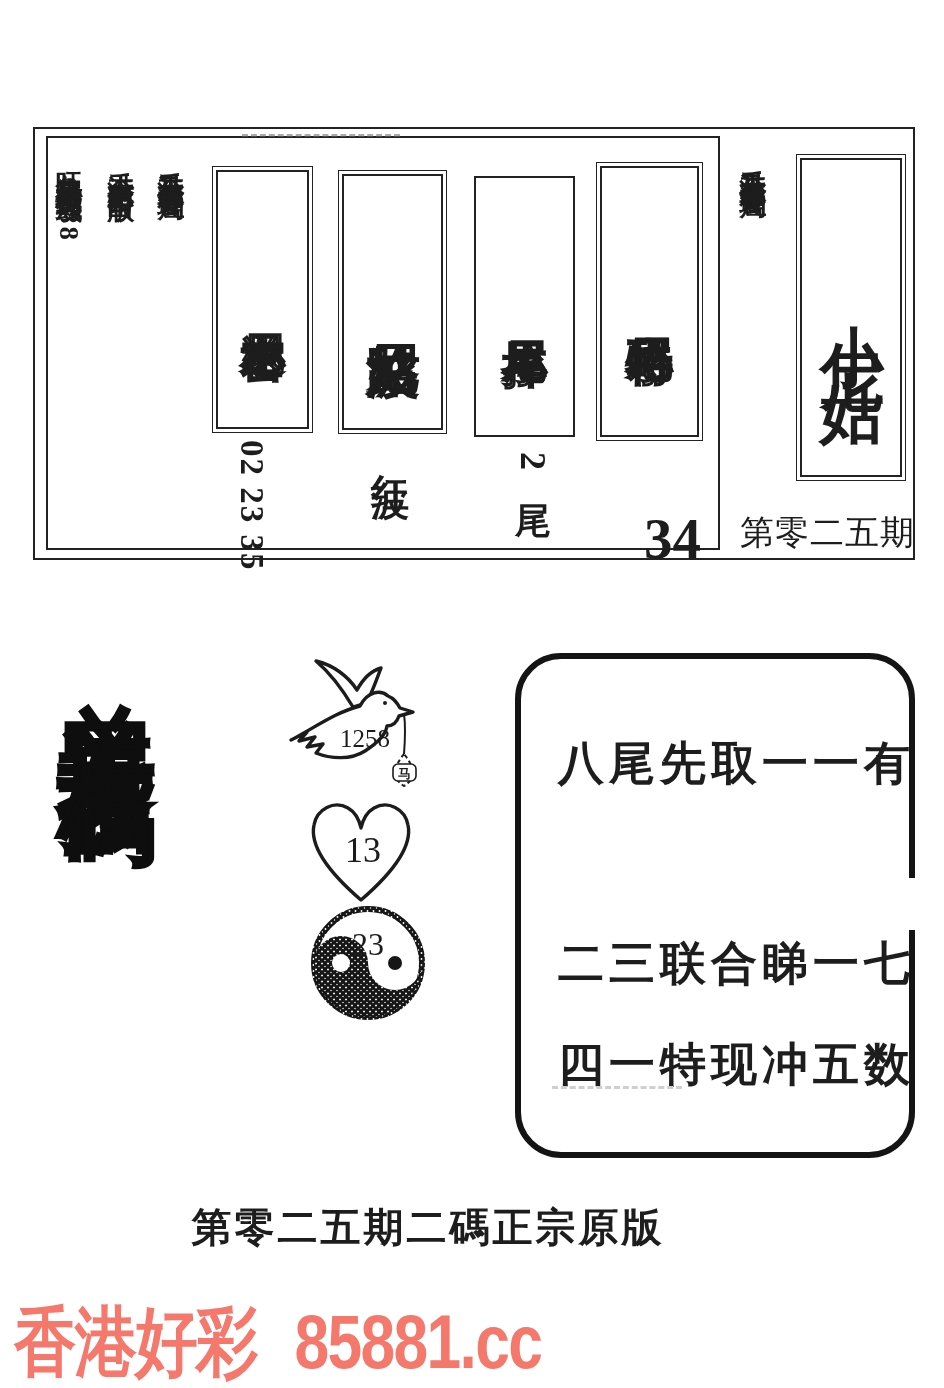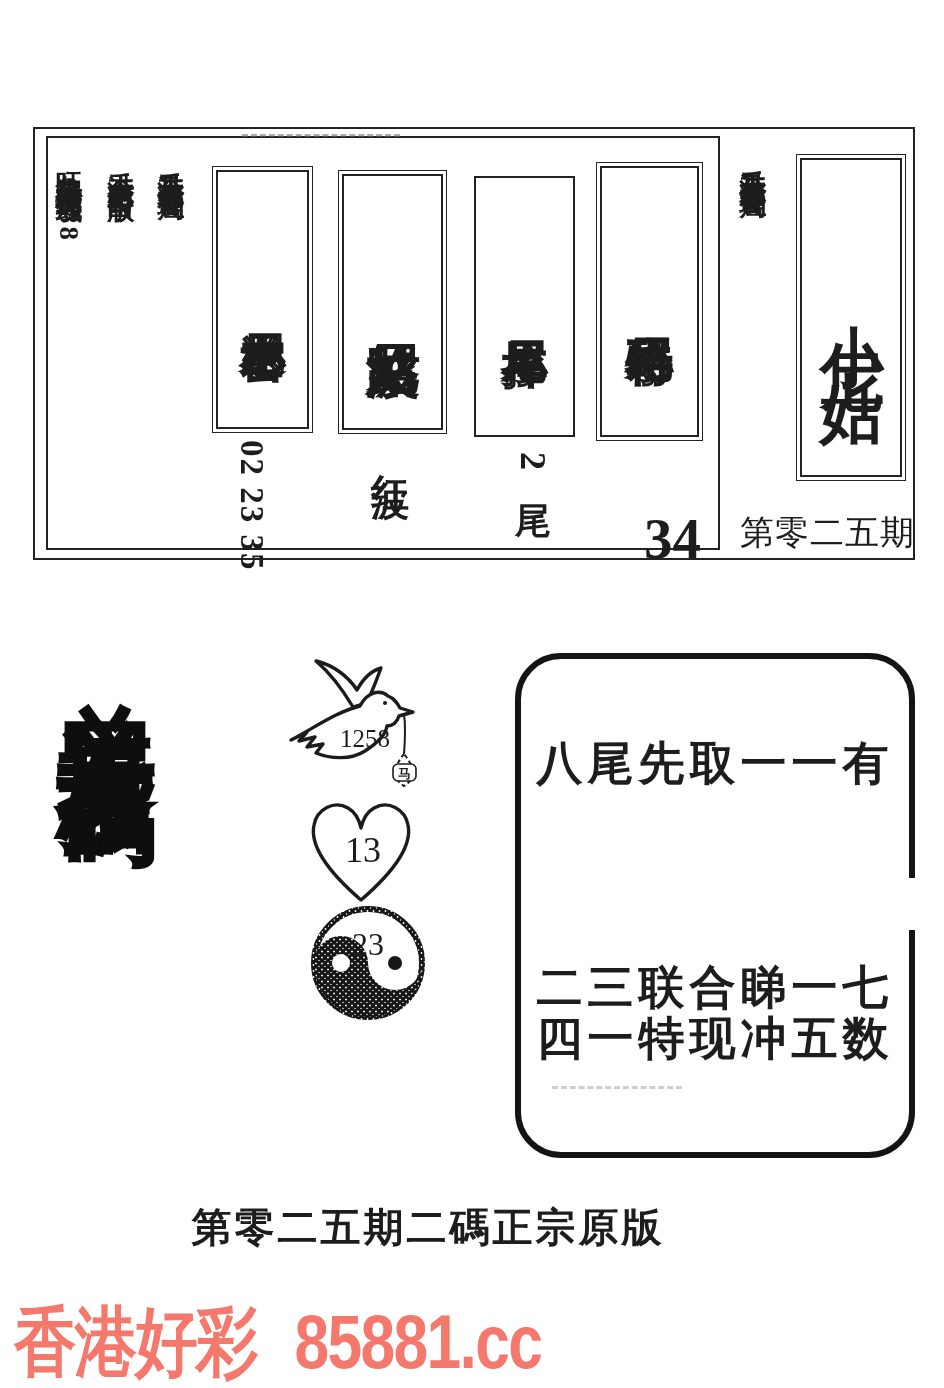--- a/index.html
+++ b/index.html
@@ -29,21 +29,21 @@
   .under-num { font-weight:bold; }
 
   
   .big-title { font-family:"DejaVu Sans","Liberation Sans",sans-serif;
                font-weight:900; font-size:97px; letter-spacing:18px; line-height:1;
                color:#0e0e0e; -webkit-text-stroke:3px #0e0e0e; }
 
   
   .verse-box { left:515px; top:653px; width:400px; height:505px;
                border:6px solid #141414; border-radius:46px; }
-  .verse { left:515px; width:400px; text-align:center; font-size:46px; font-weight:bold;
+  .verse { left:515px; width:400px; text-align:right; font-size:46px; font-weight:bold;
            letter-spacing:5px; white-space:nowrap; }
 
   .artifact-dash { border-top:3px dashed #6a6a6a; opacity:.55; }
   .artifact-dash-light { border-top:3px dashed #cfcfcf; }
 
   .bottom-line { left:0; top:1200px; width:856px; text-align:center;
                  font-size:40px; font-weight:bold; letter-spacing:3px; }
 
   .footer { left:14px; top:1292px; font-family:"Liberation Sans","DejaVu Sans",sans-serif;
             font-weight:900; font-size:76px; letter-spacing:-2px; white-space:nowrap;
@@ -142,22 +142,22 @@
       <circle cx="62" cy="87" r="7" fill="#161616"></circle>
     </g>
     <text x="62" y="52" font-size="32" text-anchor="middle" fill="#1c1c1c">23</text>
   </svg>
 
   <div class="abs verse-box"></div>
 
   <div class="abs" style="left:906px; top:878px; width:14px; height:52px; background:#fff;"></div>
 
   <div class="abs verse serif" style="top:733px;">八尾先取一一有</div>
-  <div class="abs verse serif" style="top:957px;">二三联合睇一七</div>
-  <div class="abs verse serif" style="top:1008px;">四一特现冲五数</div>
+  <div class="abs verse serif" style="top:933px;">二三联合睇一七</div>
+  <div class="abs verse serif" style="top:1034px;">四一特现冲五数</div>
   <div class="abs artifact-dash-light" style="left:552px; top:1086px; width:130px;"></div>
 
   <div class="abs bottom-line serif">第零二五期二碼正宗原版</div>
 
   <div class="abs footer" style="color: rgb(244, 121, 108);">
     <span>香港好彩</span><span class="gap"></span><span>85881.cc</span>
   </div>
 
 </div>
 

